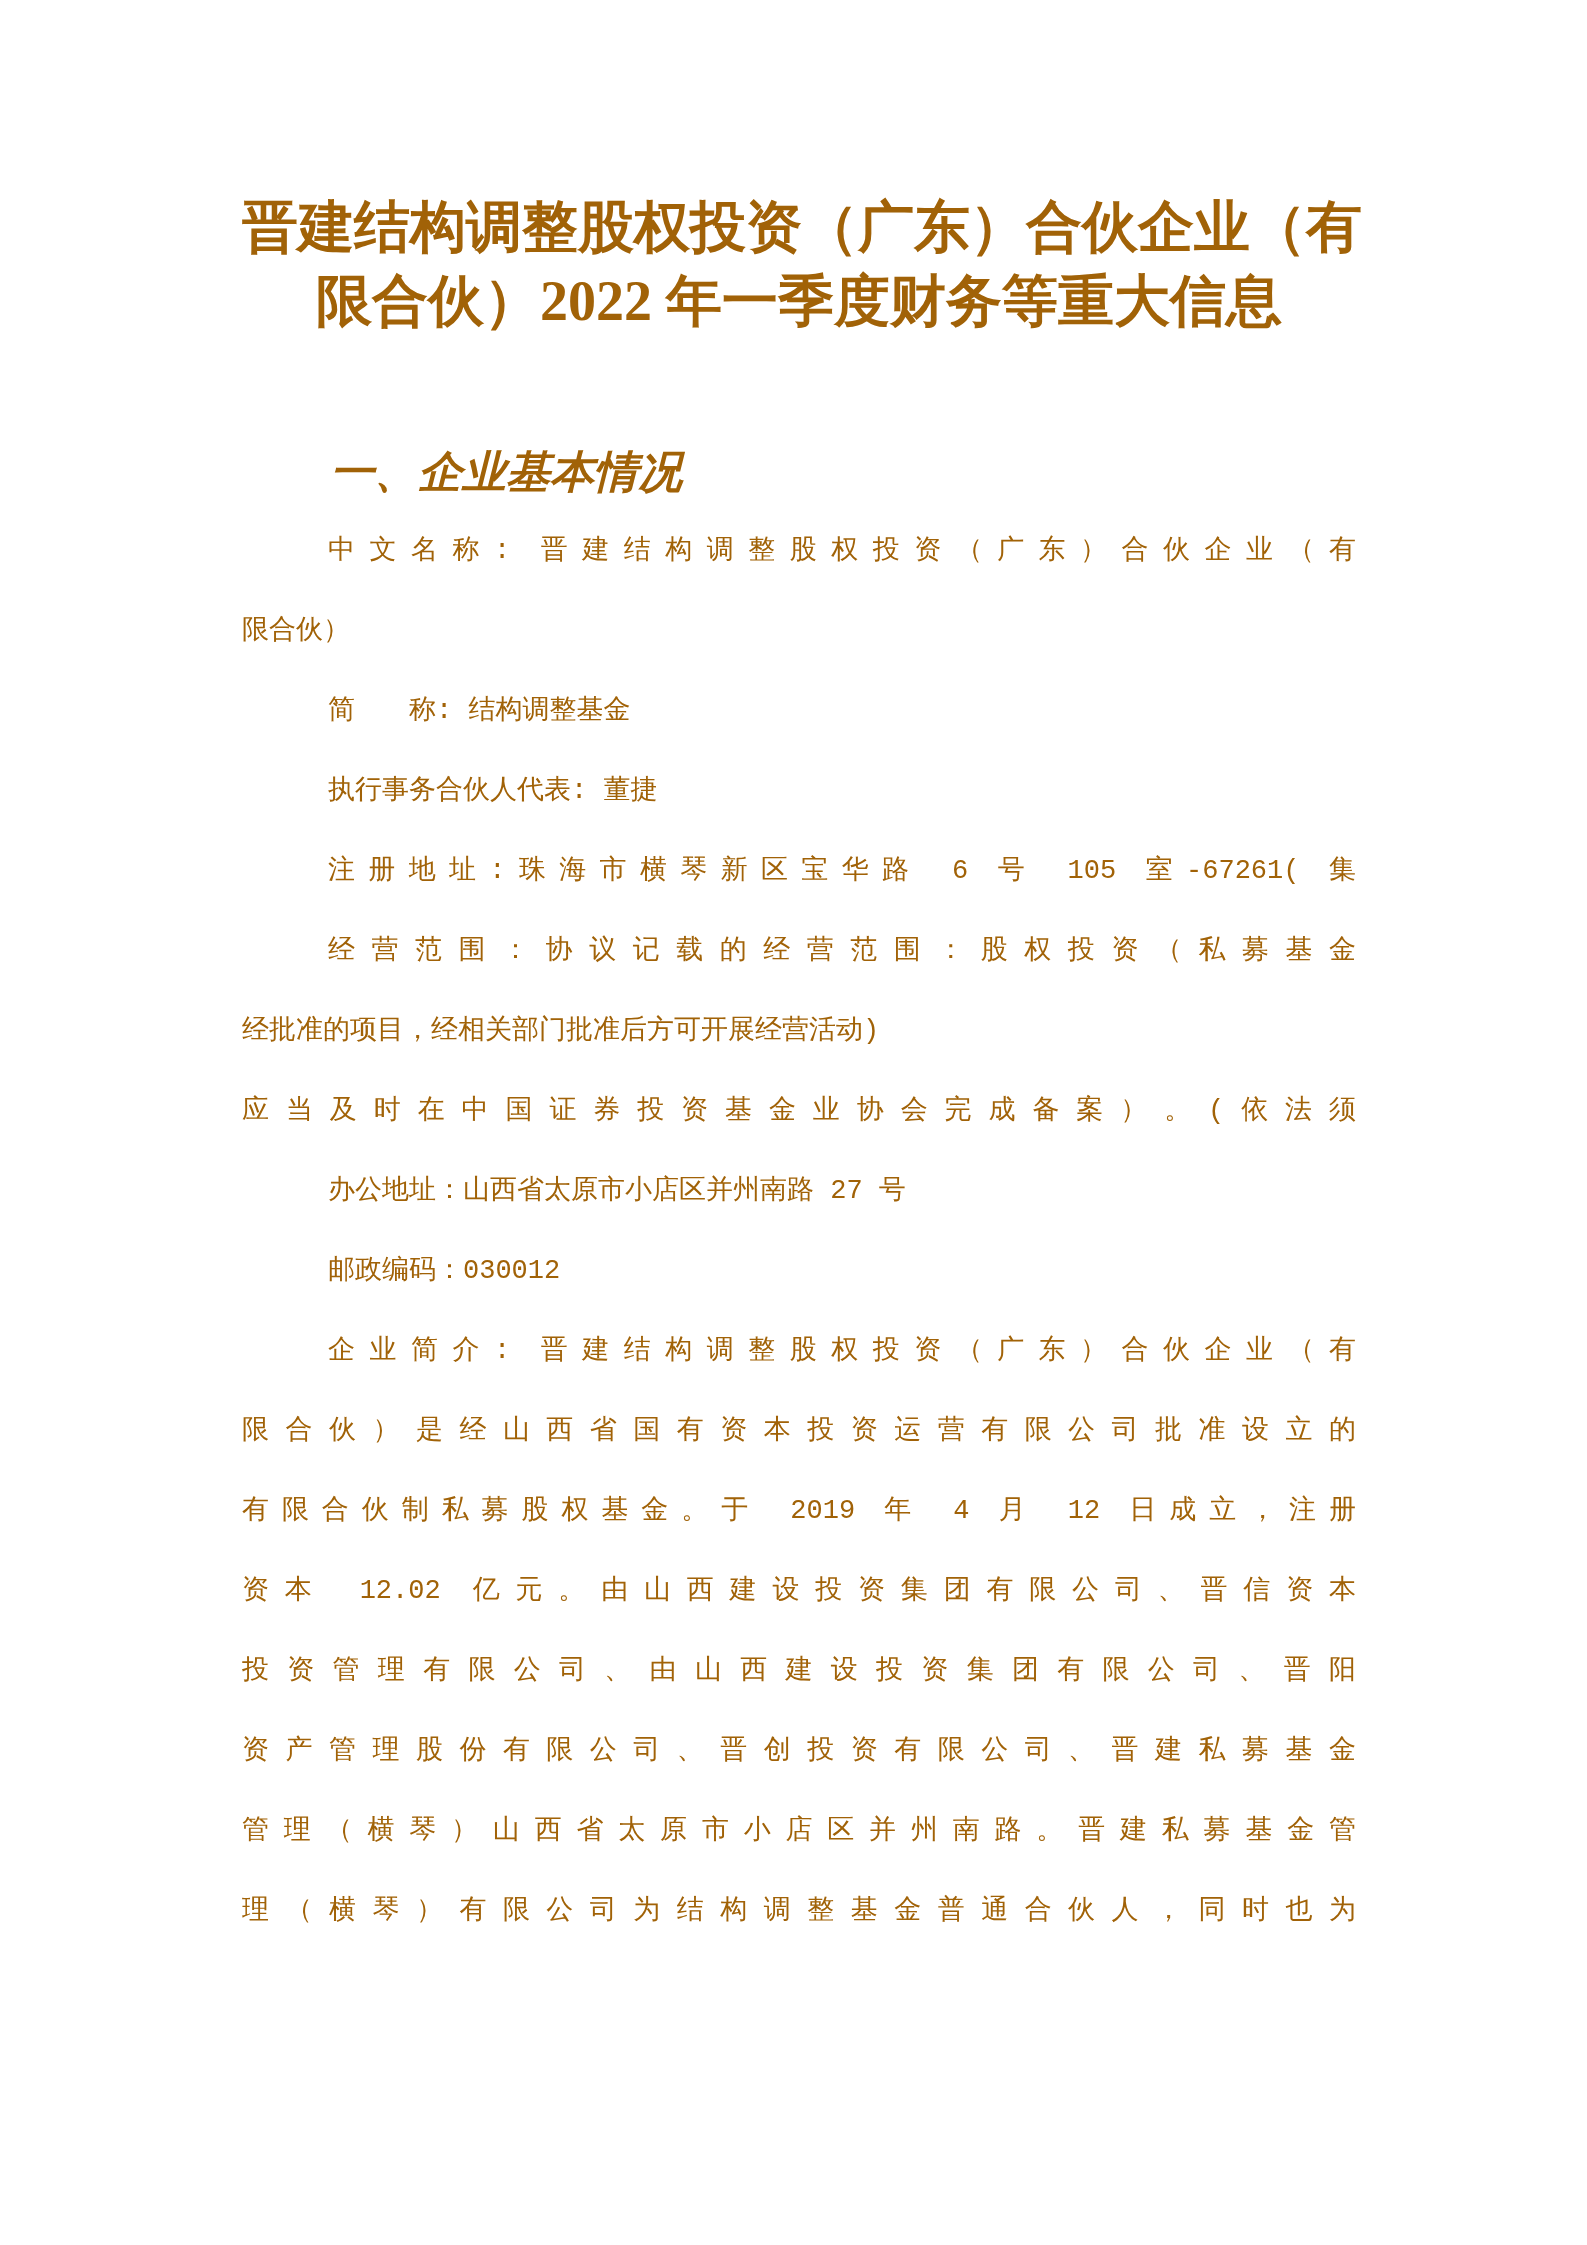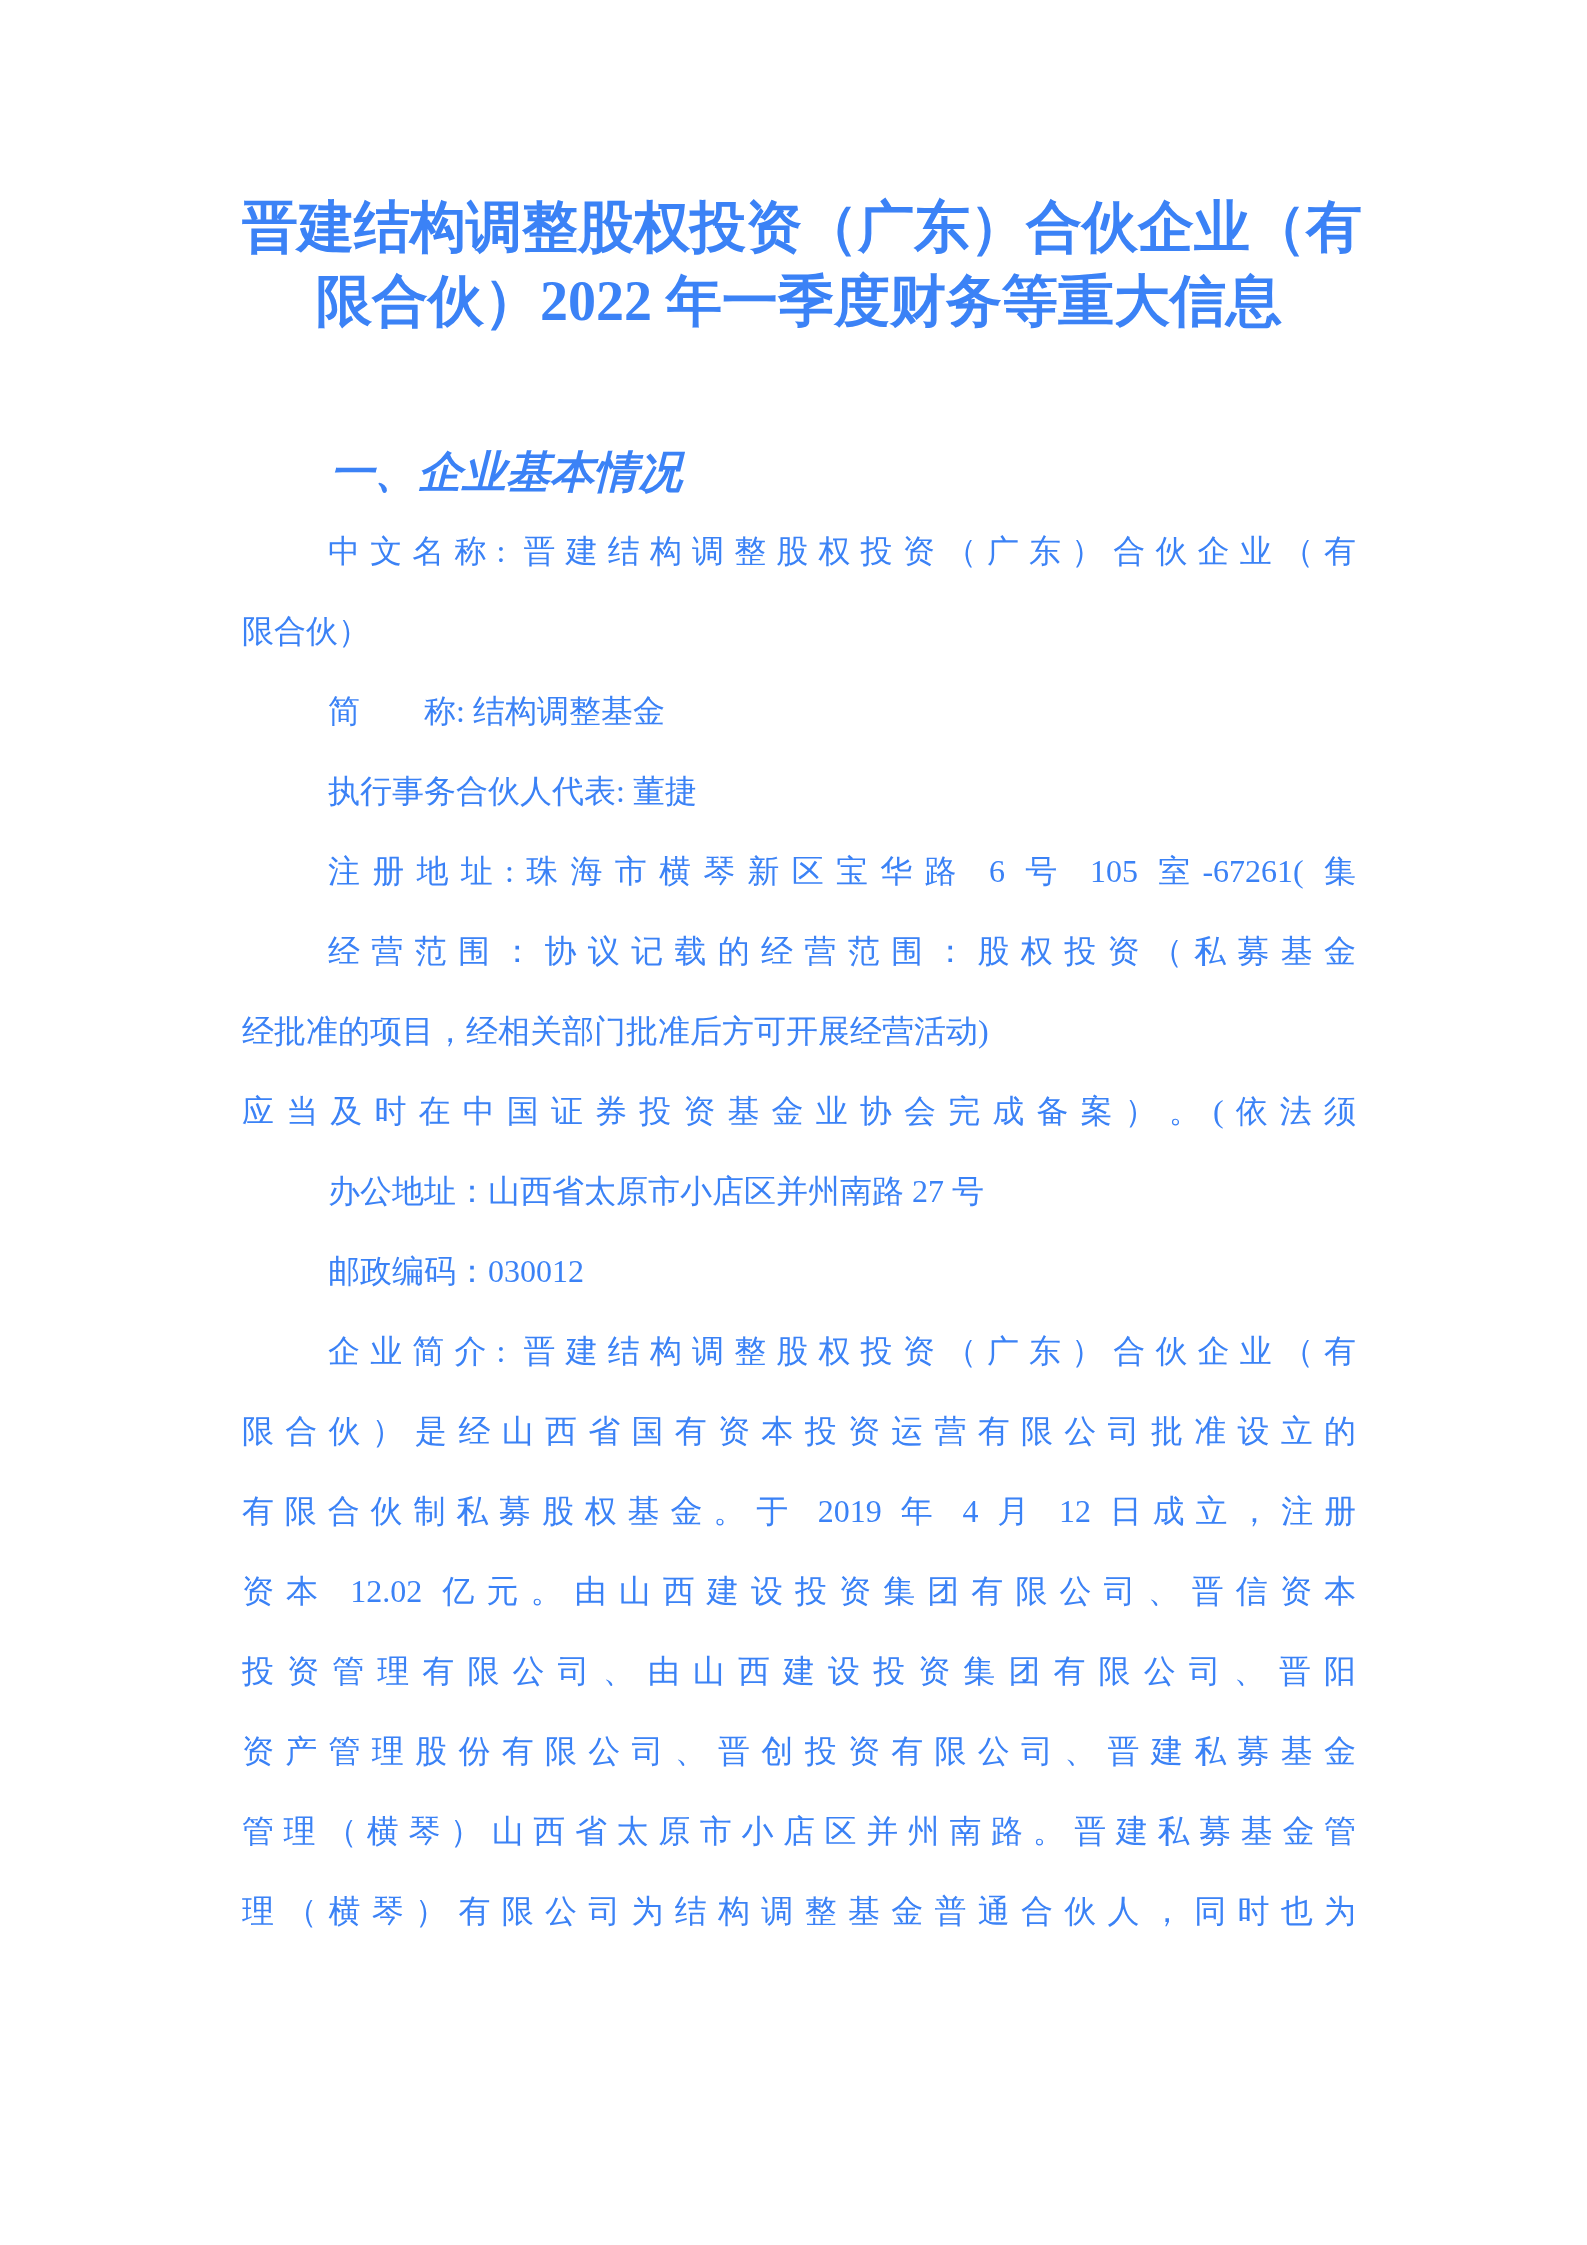--- a/index.html
+++ b/index.html
@@ -7,21 +7,21 @@
     margin: 0;
     padding: 0;
     background: #888;
   }
   .page {
     position: relative;
     width: 1587px;
     height: 2245px;
     margin: 0 auto;
     background: #ffffff;
-    color: #3b82f6;
+    color: #a16207;
     overflow: hidden;
     font-family: "Liberation Serif", "DejaVu Serif", serif;
   }
   .title-block {
     position: absolute;
     left: 242px;
     top: 190px;
     width: 1114px;
     text-align: center;
     font-family: "Liberation Serif", "DejaVu Serif", serif;
@@ -44,22 +44,22 @@
   }
   .body-block {
     position: absolute;
     left: 242px;
     top: 511px;
     width: 1114px;
   }
   .ln {
     height: 80px;
     line-height: 80px;
-    font-size: 32px;
-    font-family: Liberation Serif, serif;
+    font-size: 27px;
+    font-family: Liberation Mono, monospace;
     white-space: normal;
   }
   .ind {
     text-indent: 86px;
   }
   .jf {
     text-align: justify;
     text-align-last: justify;
     overflow: hidden;
   }

